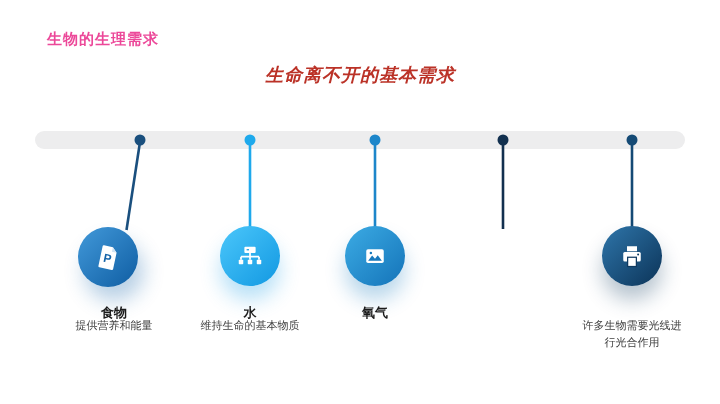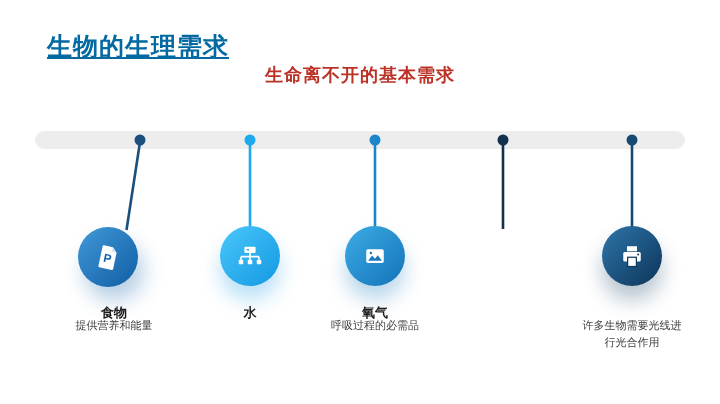--- a/index.html
+++ b/index.html
@@ -2,25 +2,25 @@
 <html><head>
 <meta charset="utf-8">
 <style>
   html,body{margin:0;padding:0;background:#fff;}
   .slide{
     position:relative;width:720px;height:404px;overflow:hidden;background:#ffffff;
     font-family:"Liberation Sans","DejaVu Sans",sans-serif;
   }
   .title{
     position:absolute;left:47px;top:30px;margin:0;
-    font-size:25px;font-weight:bold;color:#0369a1;letter-spacing:1px;text-decoration:underline;
+    font-size:15px;font-weight:bold;color:#ec4899;letter-spacing:1px;
   }
   .subtitle{
     position:absolute;left:0;right:0;top:63px;margin:0;text-align:center;
-    font-size:18px;font-weight:bold;color:#bb3227;letter-spacing:1px;
+    font-size:18px;font-weight:bold;color:#bb3227;letter-spacing:1px;font-style:italic;
   }
   .bar{
     position:absolute;left:35px;top:131px;width:650px;height:18px;
     border-radius:9px;background:#ededee;
   }
   .connectors{position:absolute;left:0;top:0;pointer-events:none;}
   .item{position:absolute;top:0;width:130px;height:380px;text-align:center;}
   .item .circle{
     position:absolute;left:35px;top:226px;width:60px;height:60px;border-radius:50%;
     display:flex;align-items:center;justify-content:center;
@@ -88,32 +88,32 @@
           <path d="M4.8 12.5 V15"></path>
           <path d="M12 12.5 V15"></path>
           <path d="M19.2 12.5 V15"></path>
         </g>
         <rect x="3" y="15" width="3.6" height="3.6" rx="0.6" fill="#ffffff"></rect>
         <rect x="10.2" y="15" width="3.6" height="3.6" rx="0.6" fill="#ffffff"></rect>
         <rect x="17.4" y="15" width="3.6" height="3.6" rx="0.6" fill="#ffffff"></rect>
       </svg>
     </div>
     <div class="name">水</div>
+    <div class="desc">维持生命的基本物质</div>
   </div>
 
   <div class="item" style="left:310px">
     <div class="circle c3">
       <svg class="icon-svg" width="30" height="30" viewBox="0 0 24 24">
         <rect x="5" y="6.5" width="14" height="11" rx="1.4" fill="#ffffff"></rect>
         <path d="M6.5 15.7 l3.2 -4.1 2.3 2.6 2.2 -2.8 3.3 4.3 z" fill="#1879bd"></path>
         <circle cx="8.7" cy="9.5" r="1" fill="#1879bd"></circle>
       </svg>
     </div>
     <div class="name">氧气</div>
-    <div class="desc">呼吸过程的必需品</div>
   </div>
 
 
   <div class="item" style="left:567px">
     <div class="circle c5">
       <svg class="icon-svg" width="30" height="30" viewBox="0 0 24 24">
         <rect x="8" y="4.2" width="8" height="4" fill="#ffffff"></rect>
         <rect x="5" y="8.8" width="14" height="7.6" rx="1.2" fill="#ffffff"></rect>
         <rect x="8.5" y="13" width="7" height="7.4" fill="#ffffff" stroke="#0f3a60" stroke-width="1"></rect>
         <circle cx="16.9" cy="10.8" r="0.8" fill="#0f3a60"></circle>

